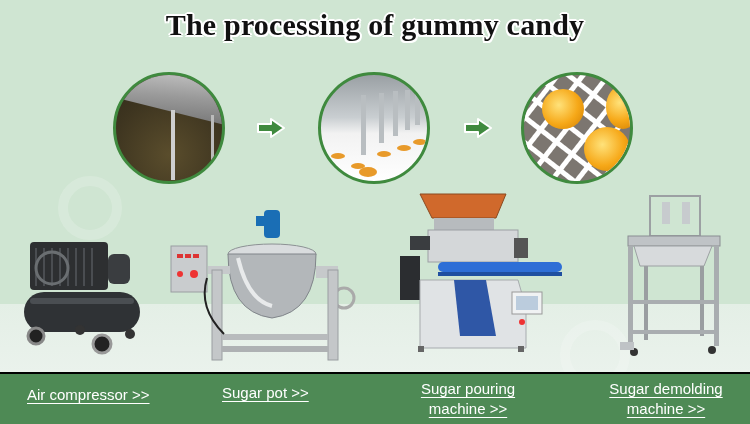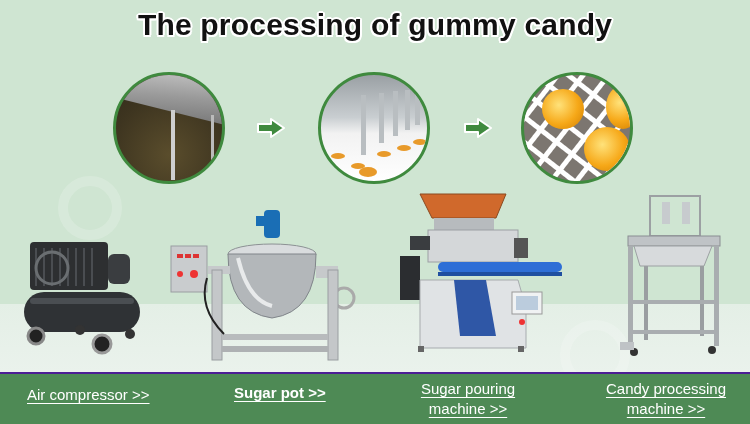--- a/index.html
+++ b/index.html
@@ -1,36 +1,36 @@
 <!DOCTYPE html>
 <html><head>
 <meta charset="utf-8">
 <style>
   html, body { margin:0; padding:0; }
   body { width:750px; height:424px; overflow:hidden; font-family:"Liberation Sans", sans-serif; }
   .canvas { position:relative; width:750px; height:424px; background:#cfe5d2; overflow:hidden; }
   .floor { position:absolute; left:0; top:304px; width:750px; height:68px; background:linear-gradient(#e4efe6,#eaf2ec); }
   .watermark { position:absolute; border:10px solid rgba(255,255,255,0.18); border-radius:50%; }
-  .title { position:absolute; left:0; top:8px; width:750px; text-align:center; font-family:Liberation Sans, sans-serif; font-weight:bold; font-size:30px; color:#111; letter-spacing:0.2px;
+  .title { position:absolute; left:0; top:8px; width:750px; text-align:center; font-family:Liberation Serif, serif; font-weight:bold; font-size:30px; color:#111; letter-spacing:0.2px;
     text-shadow: 2px 0 0 #fff, -2px 0 0 #fff, 0 2px 0 #fff, 0 -2px 0 #fff, 1.5px 1.5px 0 #fff, -1.5px -1.5px 0 #fff, 1.5px -1.5px 0 #fff, -1.5px 1.5px 0 #fff; }
   .circle { position:absolute; width:112px; height:112px; border-radius:50%; border:3px solid #3f8a3e; overflow:hidden; box-sizing:border-box; }
   .c1 { left:113px; top:72px; background:radial-gradient(circle at 50% 75%, #5a4d2c 0%, #3e3520 60%, #2f2a1a 100%); }
   .c1 .lid { position:absolute; left:-10px; top:-8px; width:140px; height:45px; background:linear-gradient(170deg,#d9d9d9,#9a9a9a 60%,#777); transform:rotate(14deg); }
   .c1 .rod { position:absolute; left:55px; top:35px; width:4px; height:70px; background:#cfcfcf; }
   .c1 .rod2 { position:absolute; left:95px; top:40px; width:3px; height:48px; background:#bbb; }
   .c2 { left:318px; top:72px; background:linear-gradient(#9aa0a4 0%, #c9ced1 40%, #f2f2f2 55%, #ffffff 100%); }
   .c2 .nozzle { position:absolute; width:5px; background:#b9bec1; }
   .c2 .drop { position:absolute; width:14px; height:6px; border-radius:50%; background:#e89a2a; }
   .c3 { left:521px; top:72px; background:#7c7670; }
   .c3 .grid { position:absolute; left:-20px; top:-20px; width:160px; height:160px; transform:rotate(38deg);
     background-image:linear-gradient(#fff 0 5px, transparent 5px), linear-gradient(90deg,#fff 0 5px, transparent 5px); background-size:20px 20px; }
   .c3 .gummy { position:absolute; border-radius:50%; background:radial-gradient(circle at 40% 40%, #ffe27a, #f6a818 55%, #d07d00); }
   .arrow { position:absolute; width:30px; height:20px; }
   .machine { position:absolute; }
-  .bar { position:absolute; left:0; top:372px; width:750px; height:52px; background:#4e8a55; border-top:2px solid #4c1d95; box-sizing:border-box; }
+  .bar { position:absolute; left:0; top:372px; width:750px; height:52px; background:#4e8a55; border-top:2px solid #000000; box-sizing:border-box; }
   .link { position:absolute; color:#fff; font-size:15px; text-decoration:underline; text-underline-offset:3px; text-align:center; line-height:20px; white-space:nowrap; cursor:pointer; }
 </style>
 </head>
 <body>
 
 <div class="canvas">
   <div class="floor"></div>
   <div class="watermark" style="left:58px;top:176px;width:44px;height:44px;"></div>
   <div class="watermark" style="left:560px;top:320px;width:50px;height:50px;"></div>
 
@@ -148,25 +148,25 @@
     <rect x="8" y="138" width="90" height="4" fill="#a9adb0"></rect>
     <circle cx="14" cy="160" r="4" fill="#333"></circle>
       <circle cx="92" cy="158" r="4" fill="#333"></circle>
     <rect x="0" y="150" width="14" height="8" fill="#bfc3c6"></rect>
   </svg>
 
   <div class="bar">
     <div class="link" style="left:27px;top:11px;">
       <span>Air compressor &gt;&gt;</span>
     </div>
-    <div class="link" style="left:234px;top:9px;font-weight:bold;">
+    <div class="link" style="left:222px;top:9px;">
       <span>Sugar pot &gt;&gt;</span>
     </div>
     <div class="link" style="left:414px;top:5px;width:108px;">
       <div>Sugar pouring</div>
       <div>machine &gt;&gt;</div>
     </div>
     <div class="link" style="left:604px;top:5px;width:124px;">
-      <div>Candy processing</div>
+      <div>Sugar demolding</div>
       <div>machine &gt;&gt;</div>
     </div>
   </div>
 </div>
 
 </body></html>

